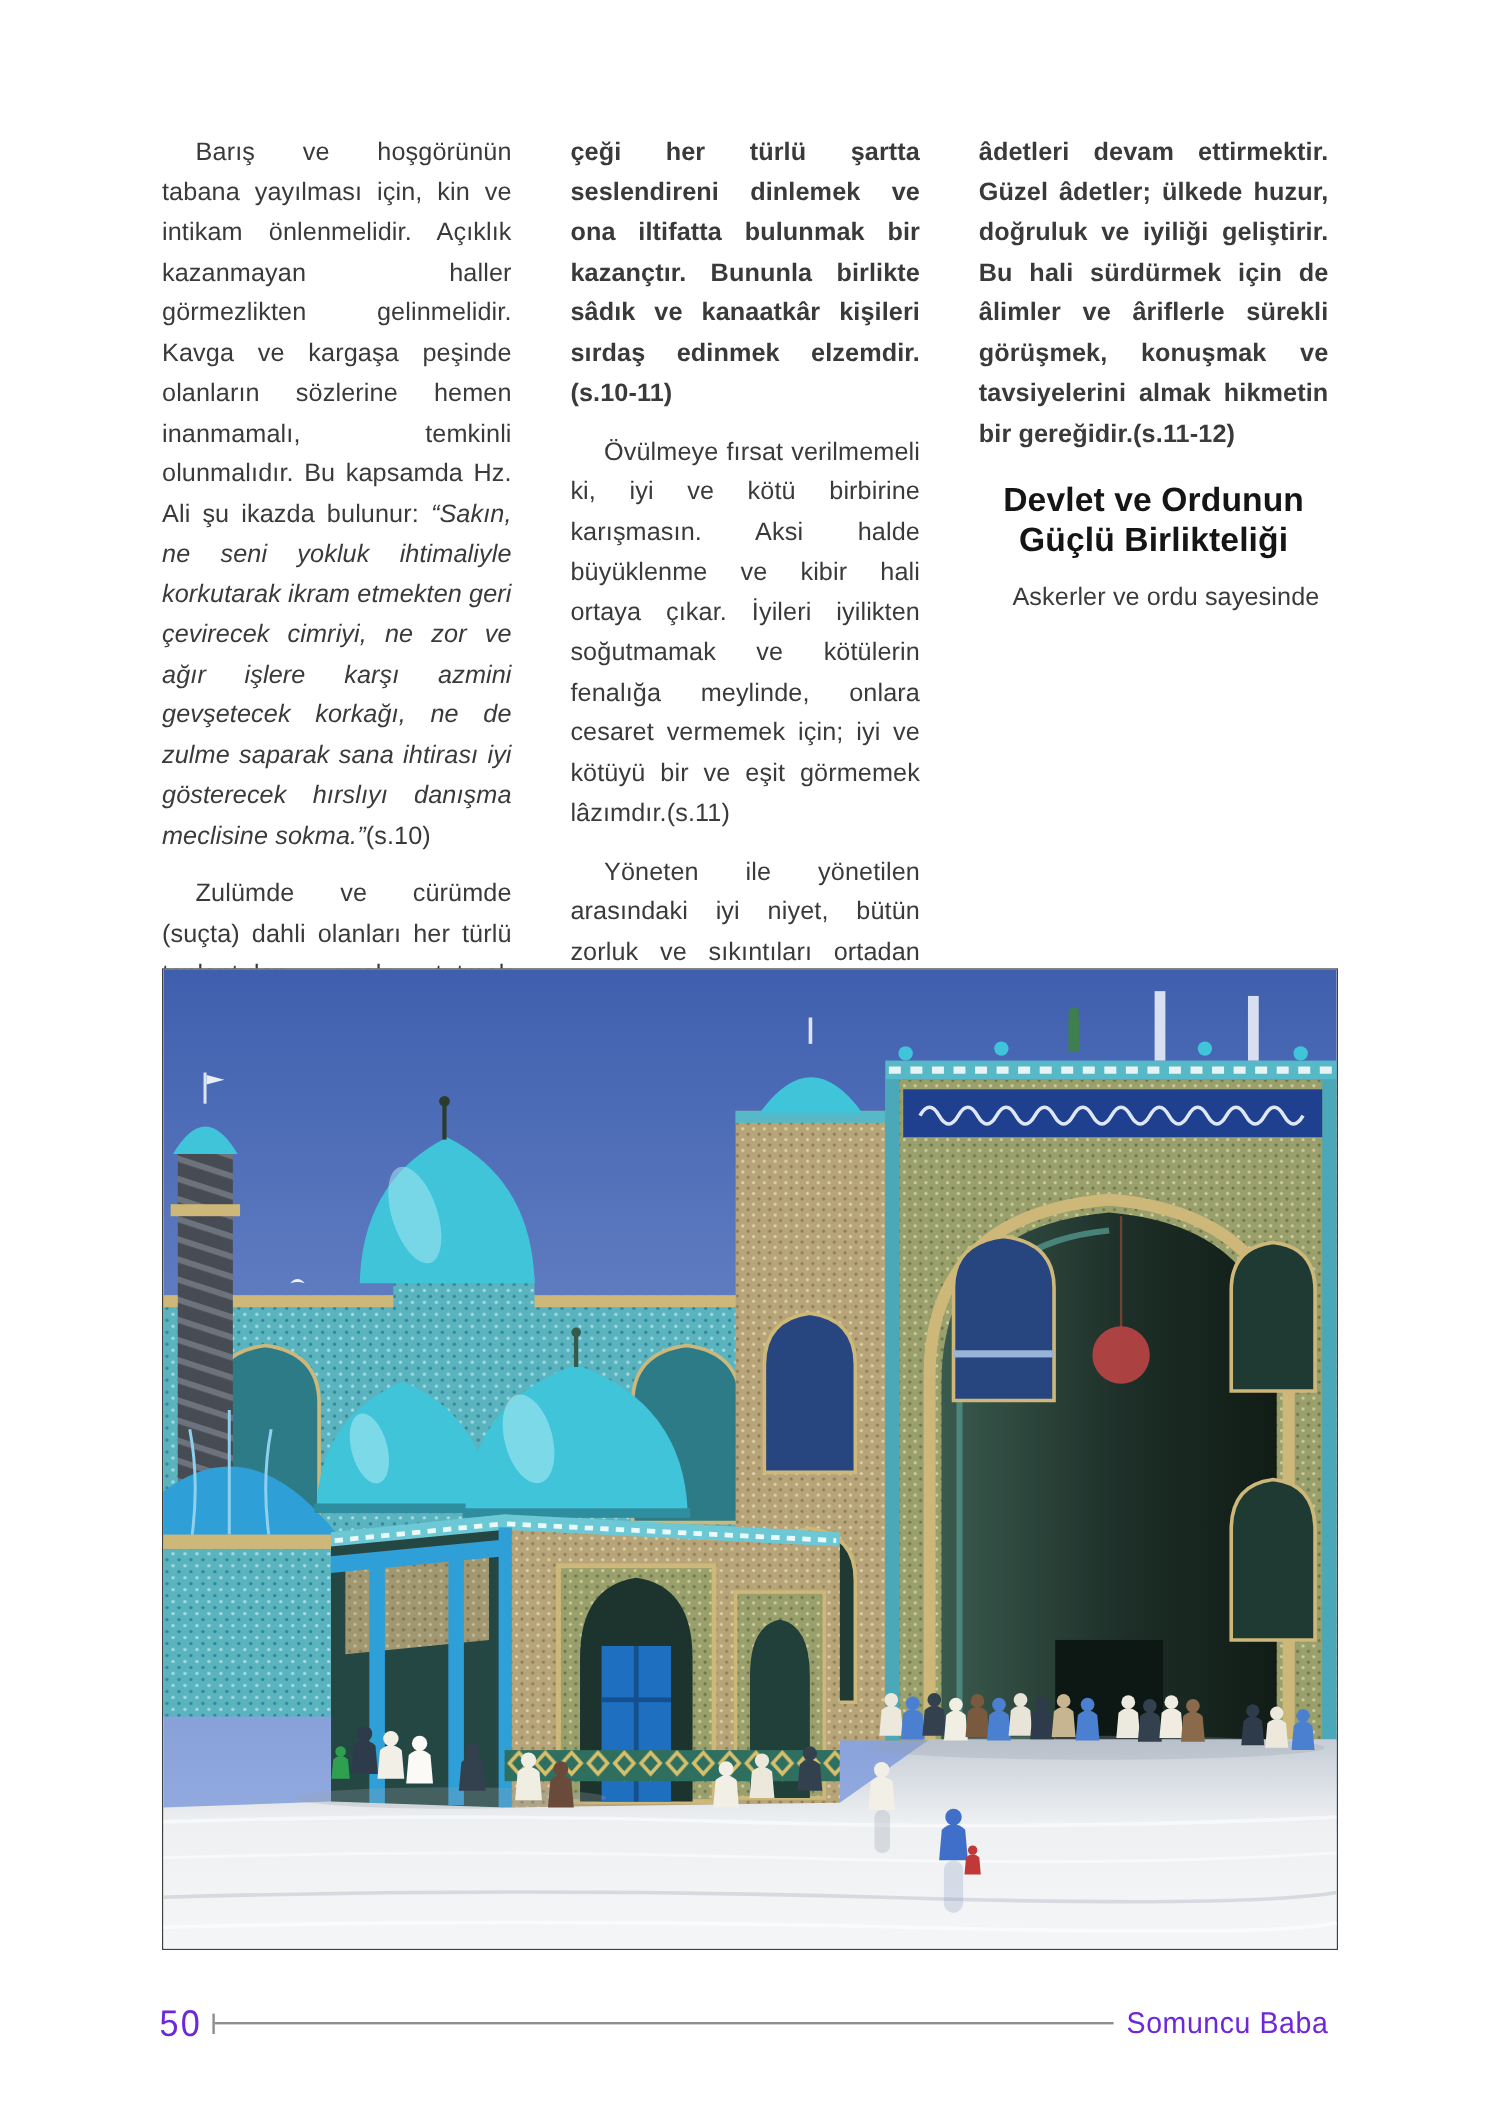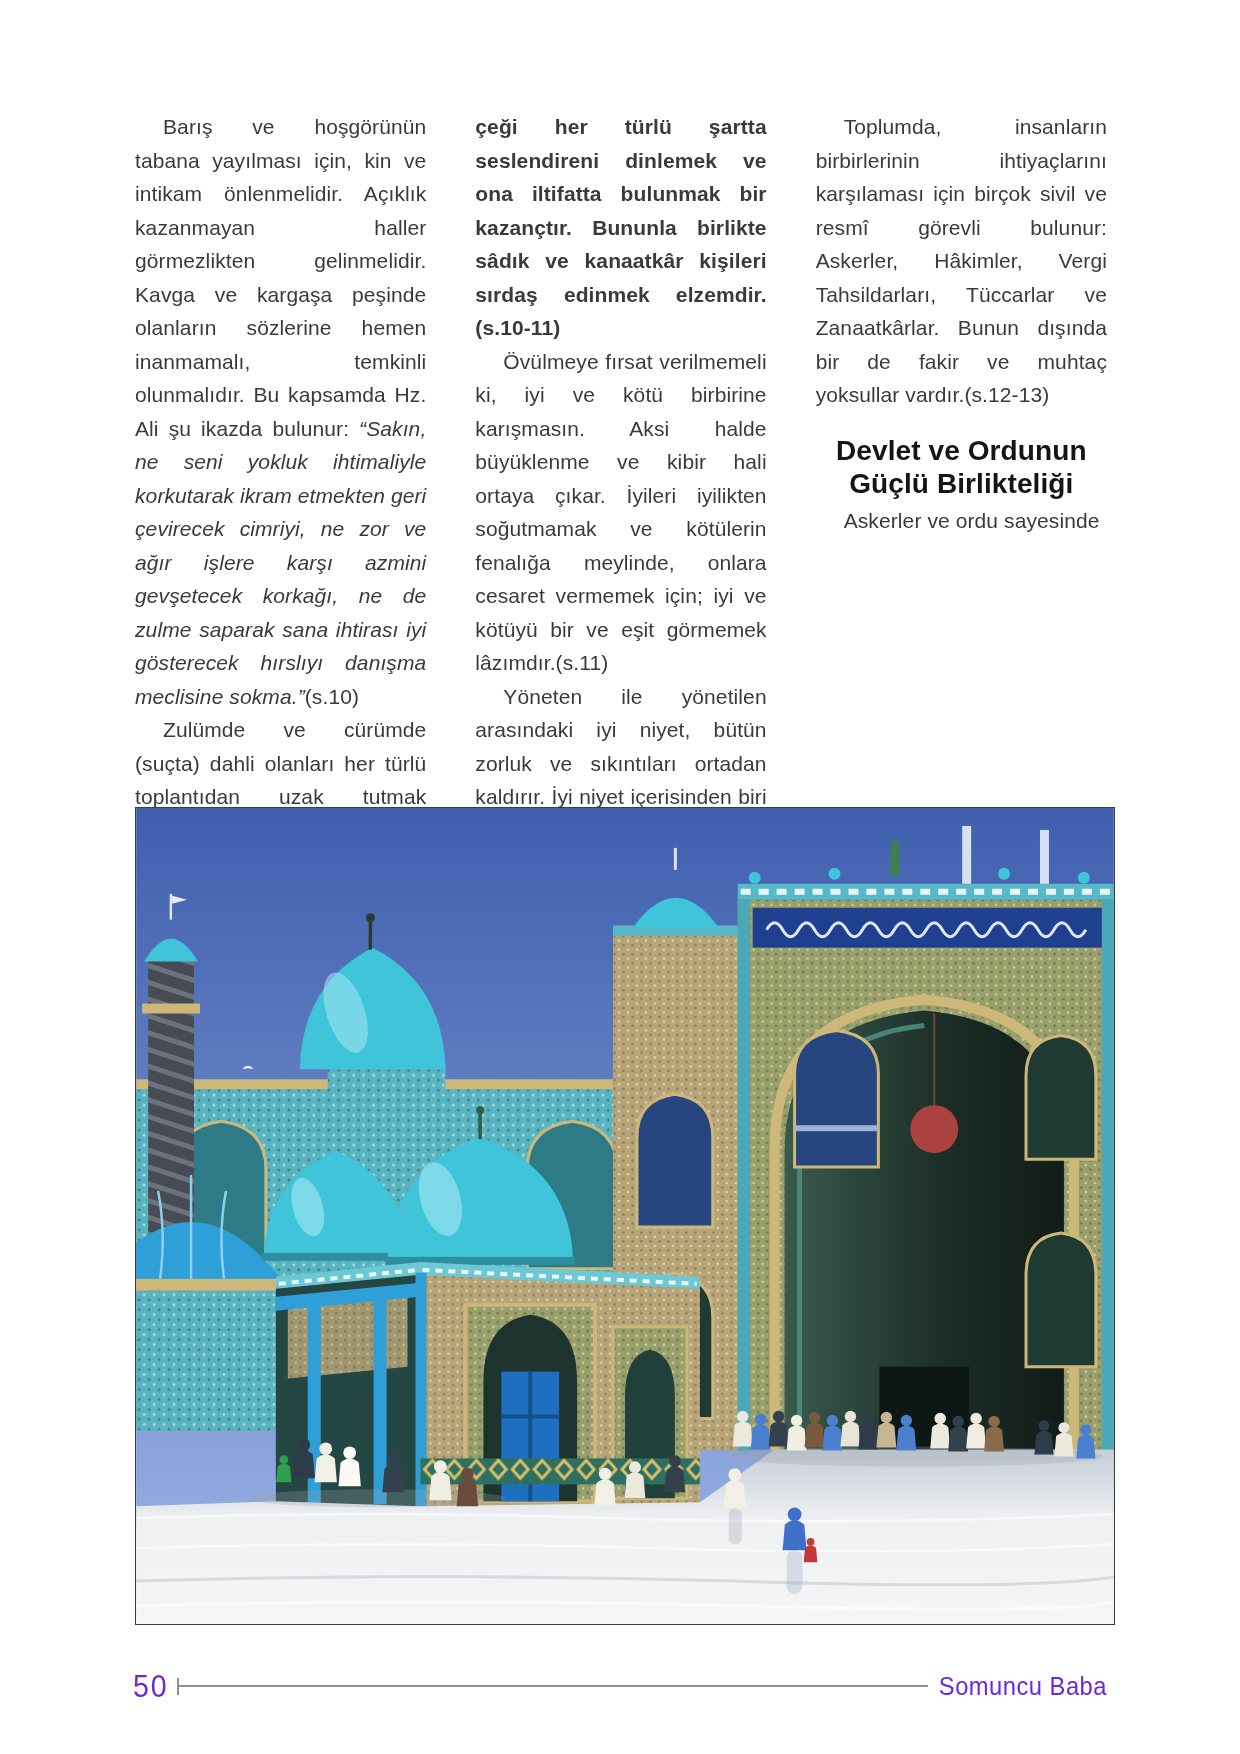--- a/index.html
+++ b/index.html
@@ -16,21 +16,21 @@
   }
   .col{
     width:303px;
     font-size:21px;line-height:33.5px;
     color:#3a3a3a;
     text-align:justify;
     letter-spacing:.1px;
   }
   .col p{margin:0;text-indent:28px;}
   .col p.noindent{text-indent:0;font-weight:bold;}
-  .col p + p{}
+  .col p + p{margin-top:15px;}
   .col p.heading{
     text-indent:0;text-align:center;font-weight:bold;color:#151515;
     margin-top:22px;margin-bottom:4px;font-size:28px;line-height:33px;
   }
   .it{font-style:italic;}
   
   .photo{
     position:absolute;left:135px;top:807px;width:980px;height:818px;
     border:1px solid #3f3f3f;box-sizing:border-box;background:#dfe3e8;
   }
@@ -56,21 +56,21 @@
   <div class="col">
       <p><span>Barış ve hoşgörünün tabana yayılması için, kin ve intikam önlenmelidir. Açıklık kazanmayan haller görmezlikten gelinmelidir. Kavga ve kargaşa peşinde olanların sözlerine hemen inanmamalı, temkinli olunmalıdır. Bu kapsamda Hz. Ali şu ikazda bulunur: </span><span class="it">“Sakın, ne seni yokluk ihtimaliyle korkutarak ikram etmekten geri çevirecek cimriyi, ne zor ve ağır işlere karşı azmini gevşetecek korkağı, ne de zulme saparak sana ihtirası iyi gösterecek hırslıyı danışma meclisine sokma.”</span><span>(s.10)</span></p>
       <p><span>Zulümde ve cürümde (suçta) dahli olanları her türlü toplantıdan uzak tutmak gerekir. Ger-</span></p>
     </div>
   <div class="col">
       <p class="noindent"><span>çeği her türlü şartta seslendireni dinlemek ve ona iltifatta bulunmak bir kazançtır. Bununla birlikte sâdık ve kanaatkâr kişileri sırdaş edinmek elzemdir.(s.10-11)</span></p>
       <p><span>Övülmeye fırsat verilmemeli ki, iyi ve kötü birbirine karışmasın. Aksi halde büyüklenme ve kibir hali ortaya çıkar. İyileri iyilikten soğutmamak ve kötülerin fenalığa meylinde, onlara cesaret vermemek için; iyi ve kötüyü bir ve eşit görmemek lâzımdır.(s.11)</span></p>
       <p><span>Yöneten ile yönetilen arasındaki iyi niyet, bütün zorluk ve sıkıntıları ortadan kaldırır. İyi niyet içerisinden biri de güzel</span></p>
     </div>
   <div class="col">
-      <p><span>Toplumda, insanların birbirlerinin ihtiyaçlarını karşılaması için birçok sivil ve resmî görevli bulunur: Askerler, Hâkimler, Vergi Tahsildarları, Tüccarlar ve Zanaatkârlar. Bunun dışında bir de fakir ve muhtaç yoksullar vardır.(s.12-13)</span></p>
+      <p class="noindent"><span>âdetleri devam ettirmektir. Güzel âdetler; ülkede huzur, doğruluk ve iyiliği geliştirir. Bu hali sürdürmek için de âlimler ve âriflerle sürekli görüşmek, konuşmak ve tavsiyelerini almak hikmetin bir gereğidir.(s.11-12)</span></p>
       <p class="heading">Devlet ve Ordunun Güçlü Birlikteliği</p>
       <p><span>Askerler ve ordu sayesinde</span></p>
     </div>
 </div>
 
 <div class="photo" title="Blue Mosque (Shrine of Hazrat Ali) in Mazar-i-Sharif: turquoise domes, tiled iwan gateway, people on a marble plaza under a blue sky">
   <svg viewBox="0 0 980 818" xmlns="http://www.w3.org/2000/svg">
     <defs>
       <linearGradient id="sky" x1="0" y1="0" x2="0" y2="1">
         <stop offset="0" style="stop-color:var(--sky-top)"></stop>

